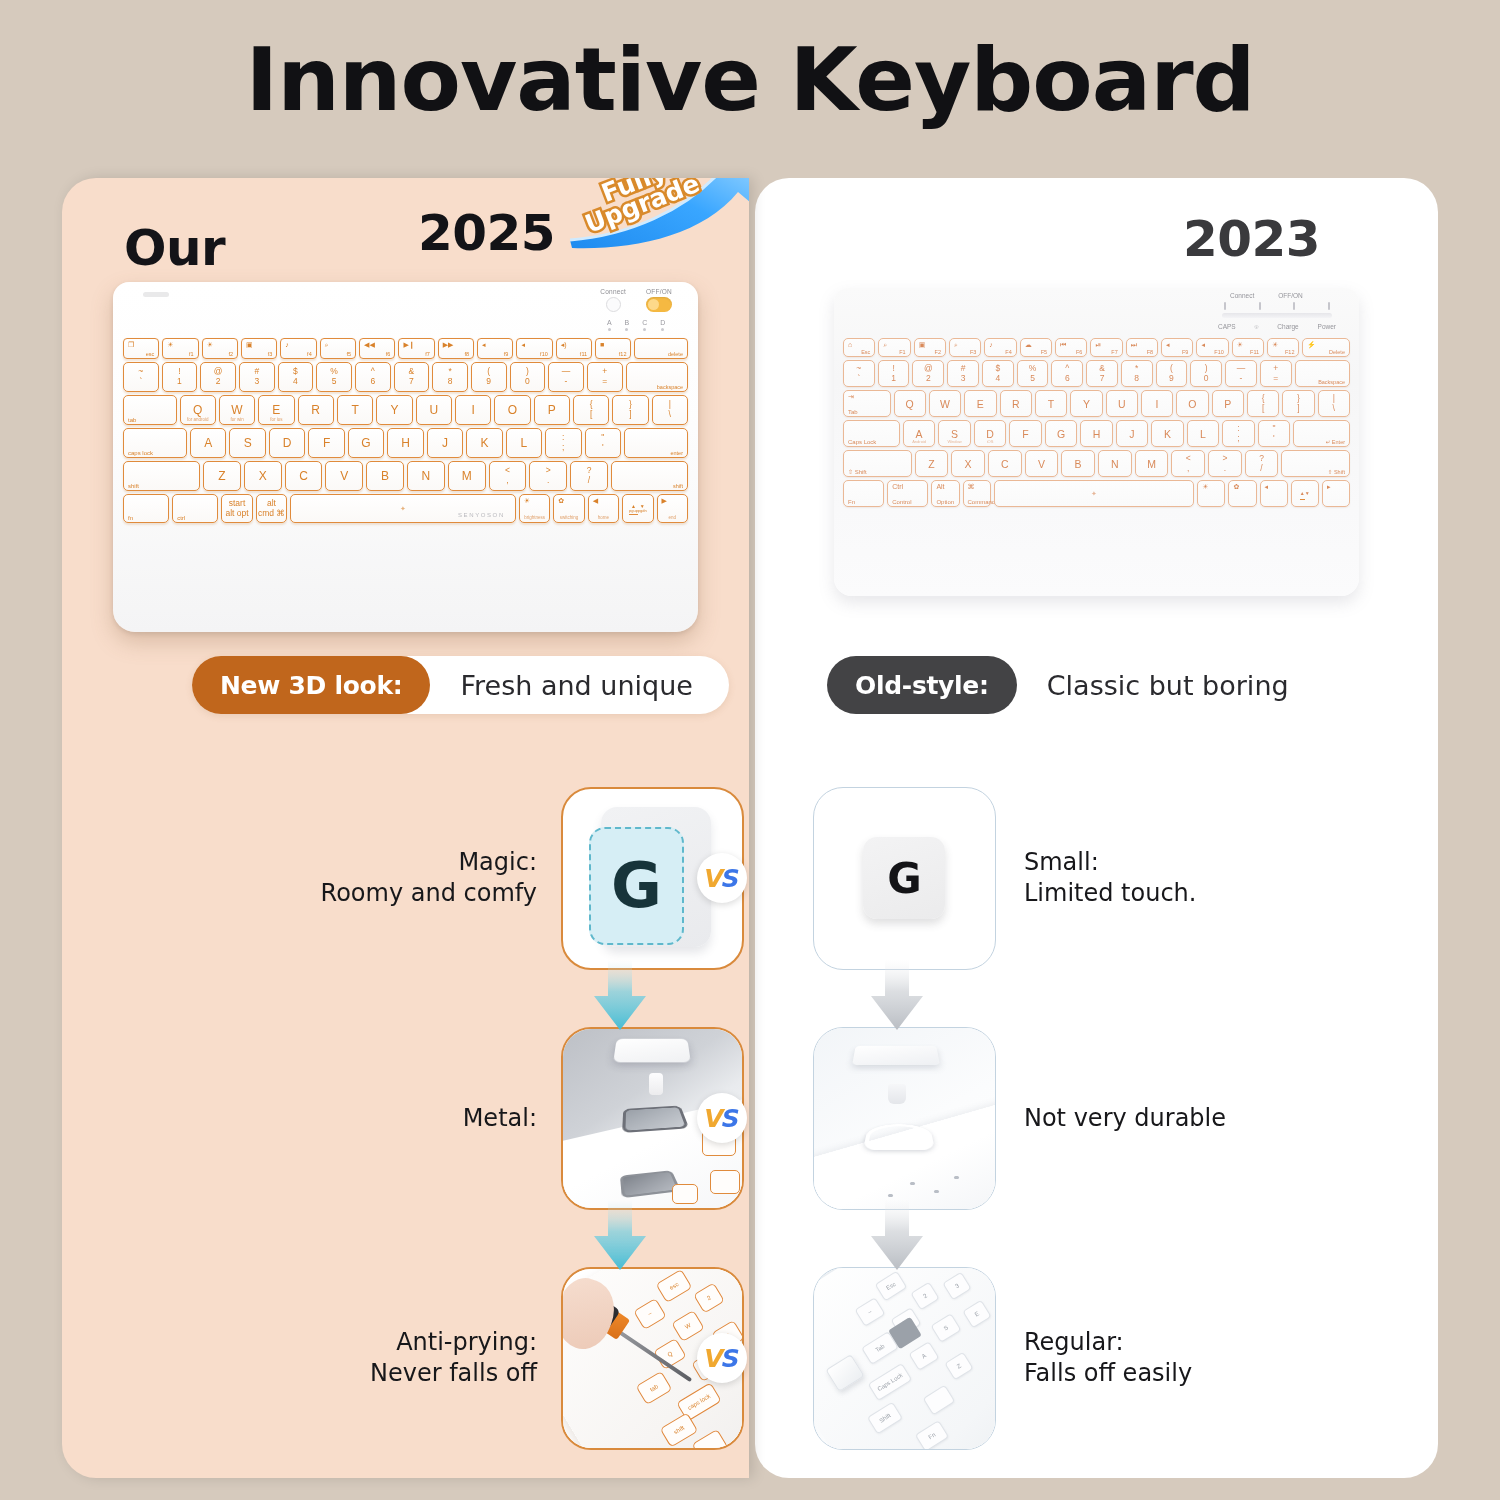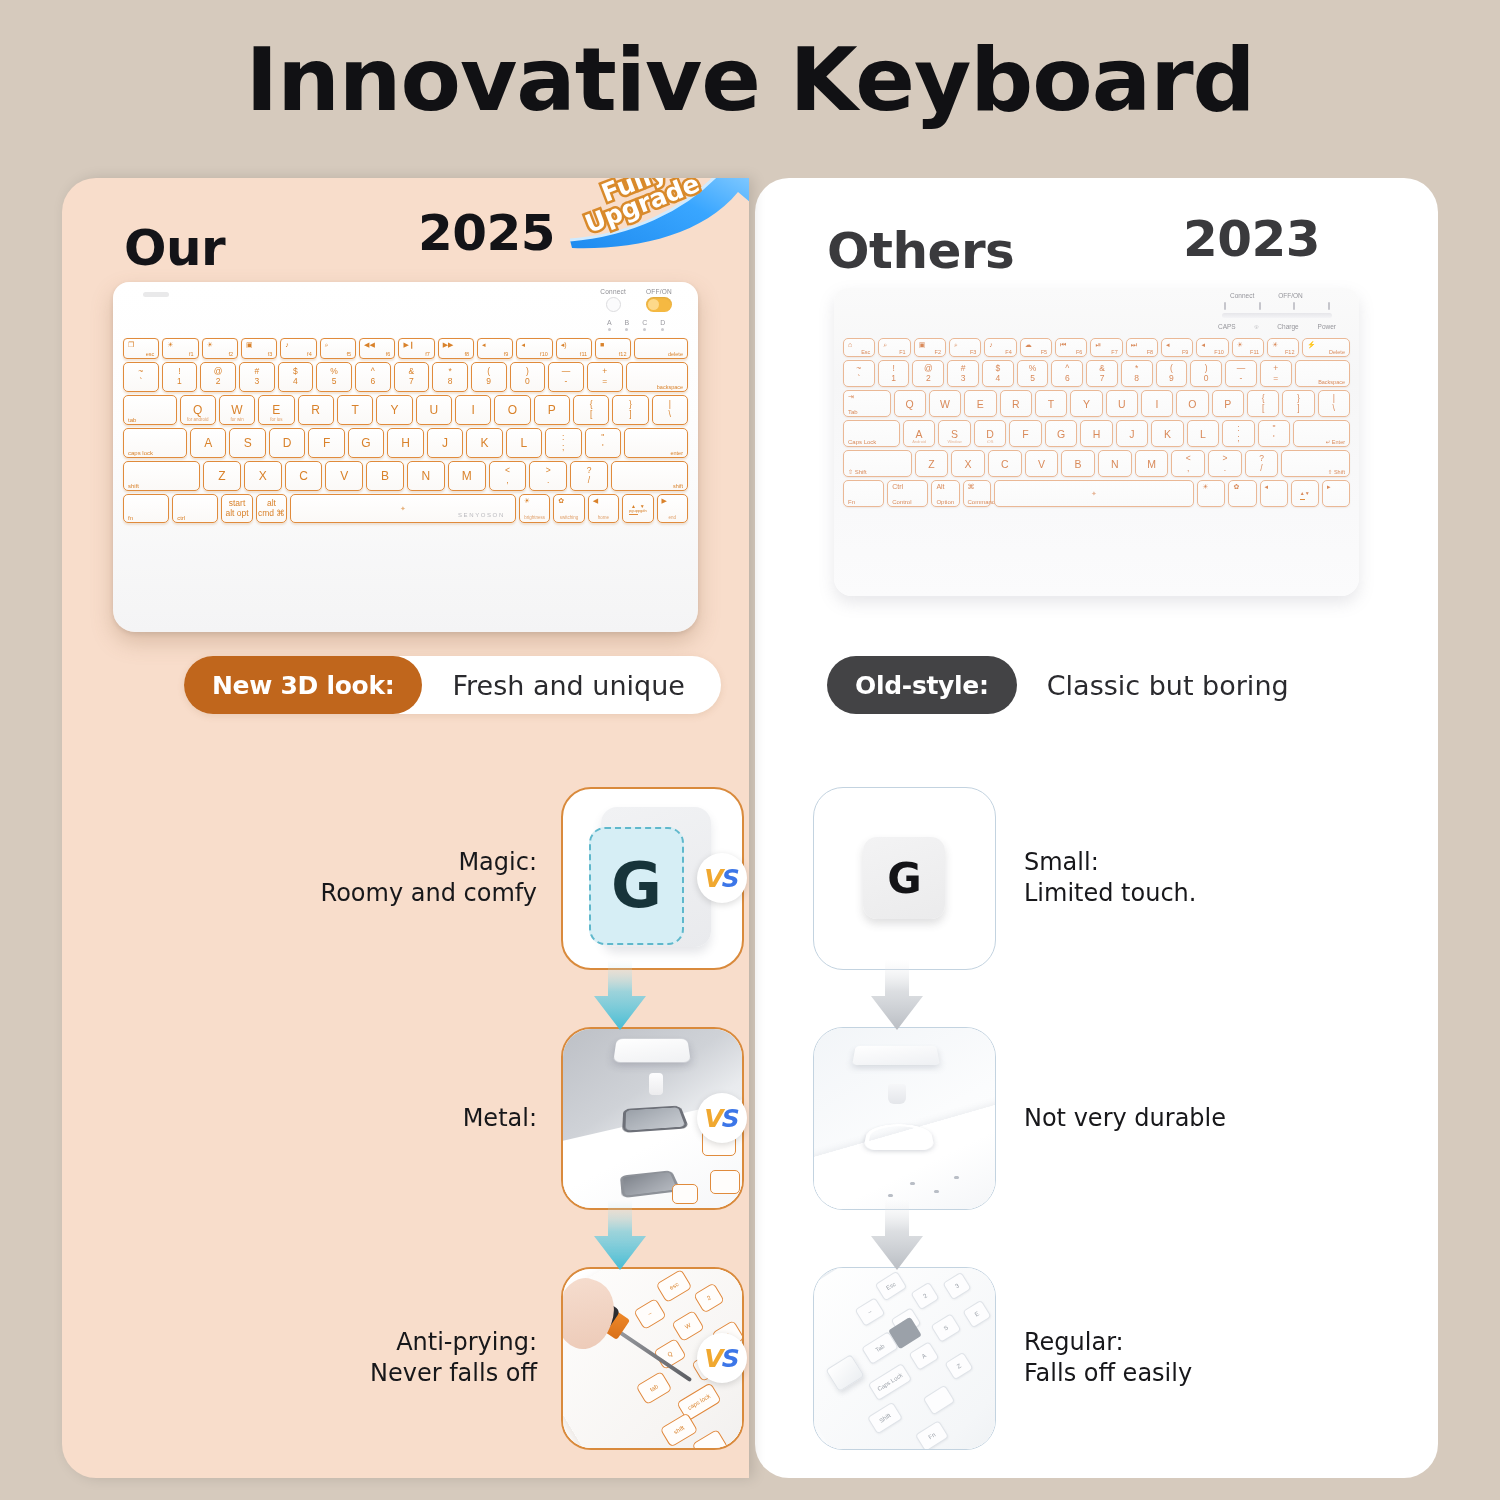--- a/index.html
+++ b/index.html
@@ -195,21 +195,21 @@
     background: linear-gradient(180deg,#fdfdfd 0%,#fafafa 100%);
     box-shadow: 0 1px 1.5px rgba(180,150,130,.14);
     height: 27px; font-size: 8px;
   }
   .kb-right .krow.r1 .key { height: 19px; font-size: 5.5px; }
   .kb-right .key .big { font-size: 10.5px; }
   .kb-right .key .sub { font-size: 4px; color:#e7b99c; }
 
   
   .tagline-left {
-    position: absolute; left: 122px; top: 478px;
+    position: absolute; left: 130px; top: 478px;
     display: flex; align-items: center;
     background: #ffffff;
     border-radius: 40px;
     height: 58px;
     padding-right: 36px;
     box-shadow: 0 2px 7px rgba(160,110,70,.16);
   }
   .tag-chip {
     background: #c0661c;
     color: #ffffff;
@@ -939,21 +939,20 @@
       <path d="M16 0 L40 0 L40 36 L54 36 L28 70 L2 36 L16 36 Z" fill="url(#ta)"></path>
     </svg>
     <svg class="darrow" style="left:530px; top:1022px;" viewBox="0 0 56 72">
       <path d="M16 0 L40 0 L40 36 L54 36 L28 70 L2 36 L16 36 Z" fill="url(#ta)"></path>
     </svg>
   </div>
 
   <div class="panel panel-right">
 
     <div class="phead phead-right">
-      <div class="plabel" style="color:#3a3a3d;">Others</div>
       <div class="pyear pyear-right">2023</div>
     </div>
 
     <div class="kb-wrap">
       <div class="kb kb-right">
         <div class="kb-topbar">
           <div class="kb-status-r">
             <div class="lab-row">
               <span>Connect</span>
               <span>OFF/ON</span>

